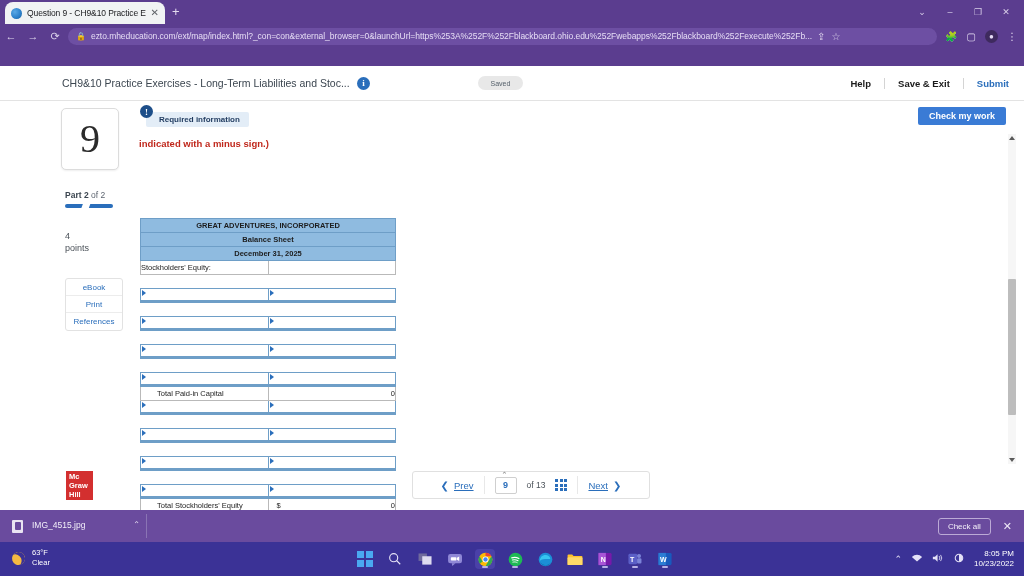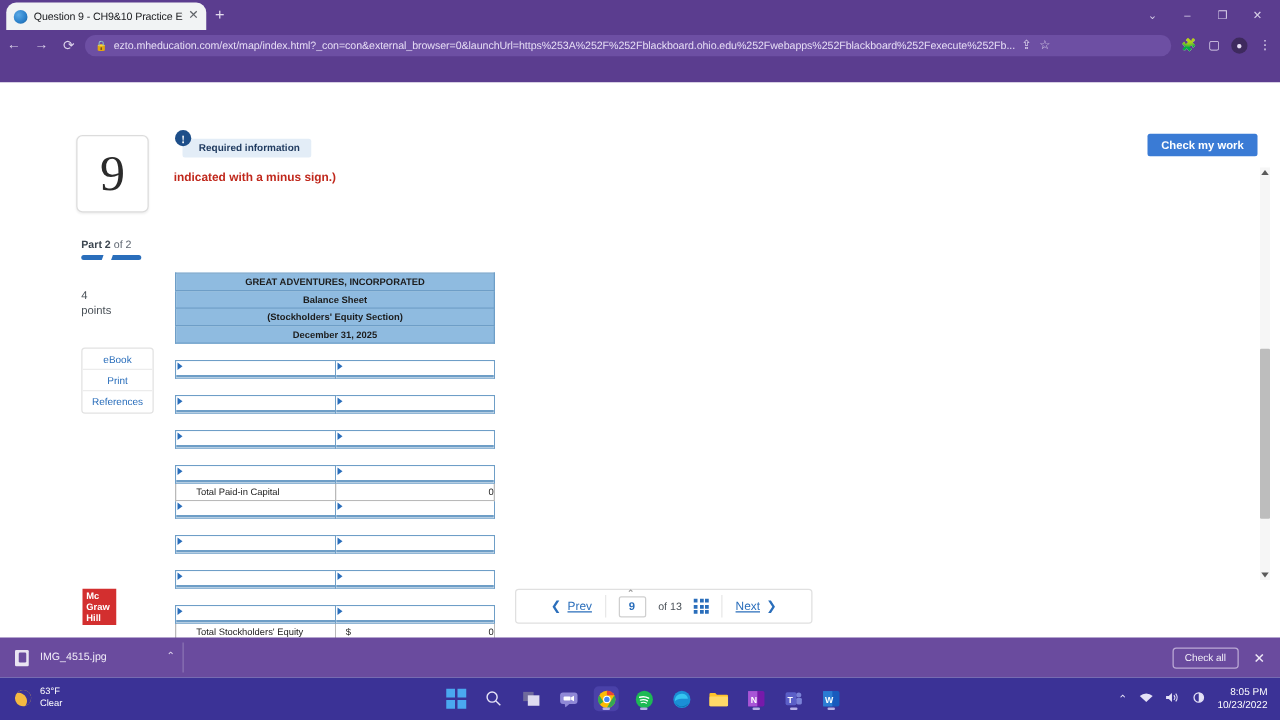--- a/index.html
+++ b/index.html
@@ -259,20 +259,30 @@
       <span>▢</span>
       <span class="profile-circle">●</span>
       <span>⋮</span>
     </div>
   </div>
 
 </div>
 
 <div class="page">
 
+  <div class="app-header">
+    <div class="app-title">CH9&amp;10 Practice Exercises - Long-Term Liabilities and Stoc...</div>
+    <div class="info-badge">i</div>
+    <div class="saved-pill">Saved</div>
+    <div class="hdr-links">
+      <span class="hdr-link">Help</span>
+      <span class="hdr-link sep">Save &amp; Exit</span>
+      <span class="hdr-link sep submit">Submit</span>
+    </div>
+  </div>
 
   <div class="check-btn">Check my work</div>
 
   <div class="rail">
     <div class="qnum-box">9</div>
     <div class="part-label">
       <b>Part 2</b>
       <span>of 2</span>
     </div>
     <div class="part-bar"></div>
@@ -298,24 +308,25 @@
   <div class="bs-wrap">
     <table class="bs">
       <tbody>
           <tr>
         <td class="hdr-cell" colspan="2">GREAT ADVENTURES, INCORPORATED</td>
       </tr>
       <tr>
         <td class="hdr-cell" colspan="2">Balance Sheet</td>
       </tr>
       <tr>
-        <td class="hdr-cell" colspan="2">(Stockholders' Equity Section)</td>
-      </tr>
-      <tr>
         <td class="hdr-cell" colspan="2">December 31, 2025</td>
+      </tr>
+      <tr>
+        <td class="lbl-cell" style="width:186px">Stockholders' Equity:</td>
+        <td class="lbl-cell" style="width:70px"></td>
       </tr>
 
       <tr class="spacer-row">
             <td colspan="2"></td>
           </tr>
       <tr>
         <td class="inp-cell"></td>
         <td class="inp-cell"></td>
       </tr>
       <tr class="spacer-row">

